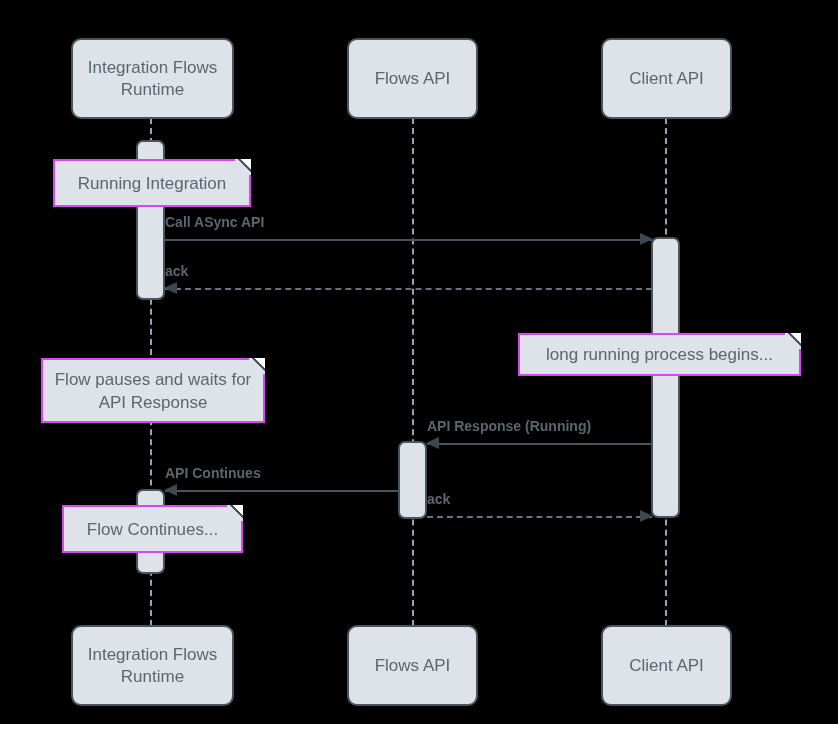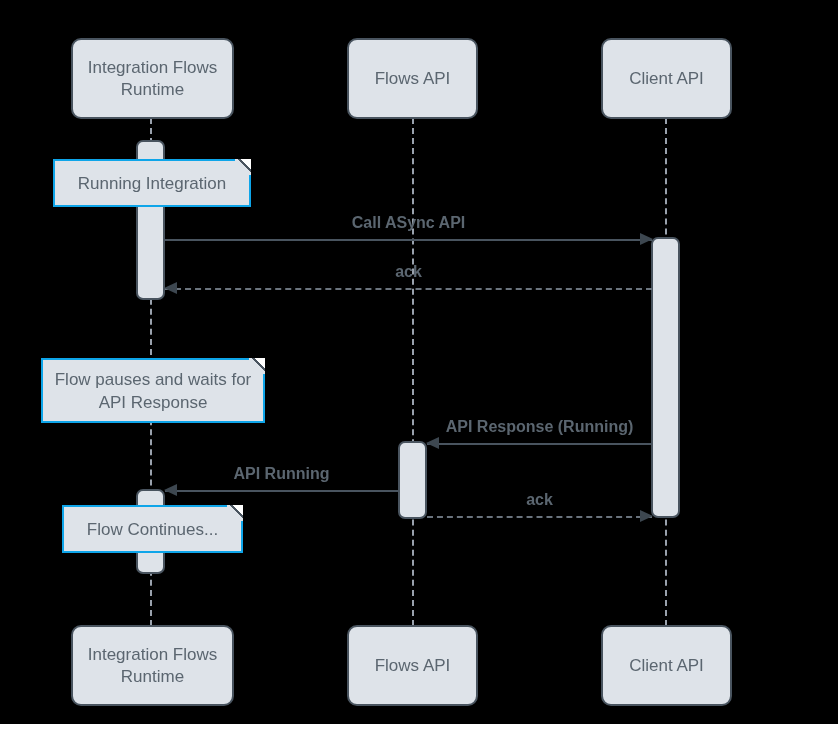--- a/index.html
+++ b/index.html
@@ -50,21 +50,21 @@
     background: #dee3e9;
     border: 2px solid #49545f;
     border-radius: 7px;
   }
 
   
   .note {
     position: absolute;
     box-sizing: border-box;
     background: #dee3e9;
-    border: 2px solid #0ea5e9;
+    border: 2px solid #d946ef;
     color: #5b6670;
     font-size: 17px;
     line-height: 23px;
     text-align: center;
     display: flex;
     align-items: center;
     justify-content: center;
     padding: 2px 10px;
   }
   .note .fold {
@@ -107,22 +107,21 @@
   }
   .msg .head.left {
     left: -1px;
     border-right: 13px solid #3d4750;
   }
   .msg .label {
     position: absolute;
     left: 0;
     right: 0;
     top: -25px;
-    text-align: center;
-    font-size: 16px;
+    font-size: 14px;
     font-weight: bold;
     color: #5b6670;
     white-space: nowrap;
   }
 </style>
 </head>
 <body>
 
 <div id="canvas">
 
@@ -147,20 +146,24 @@
   <div class="note" style="left:53px; top:159px; width:198px; height:48px;">
     <span class="fold"></span>
     <span>Running Integration</span>
   </div>
 
   <div class="note" style="left:41px; top:322px; width:224px; height:65px;margin-top:36px;">
     <span class="fold"></span>
     <span>Flow pauses and waits for API Response</span>
   </div>
 
+  <div class="note" style="left:518px; top:333px; width:283px; height:43px;">
+    <span class="fold"></span>
+    <span>long running process begins...</span>
+  </div>
 
   <div class="note" style="left:62px; top:505px; width:181px; height:48px;align-items:center;">
     <span class="fold"></span>
     <span>Flow Continues...</span>
   </div>
 
   <div class="msg" style="left:165px; top:239px; width:487px;">
     <span class="line"></span>
     <span class="head right"></span>
     <span class="label">Call ASync API</span>
@@ -174,21 +177,21 @@
 
   <div class="msg" style="left:427px; top:443px; width:225px;">
     <span class="line"></span>
     <span class="head left"></span>
     <span class="label">API Response (Running)</span>
   </div>
 
   <div class="msg" style="left:165px; top:490px; width:233px;">
     <span class="line"></span>
     <span class="head left"></span>
-    <span class="label">API Running</span>
+    <span class="label">API Continues</span>
   </div>
 
   <div class="msg dashed" style="left:427px; top:516px; width:225px;">
     <span class="line"></span>
     <span class="head right"></span>
     <span class="label">ack</span>
   </div>
 
   <div class="participant" style="left:71px; top:625px; width:163px; height:81px;">Integration Flows Runtime</div>
 

